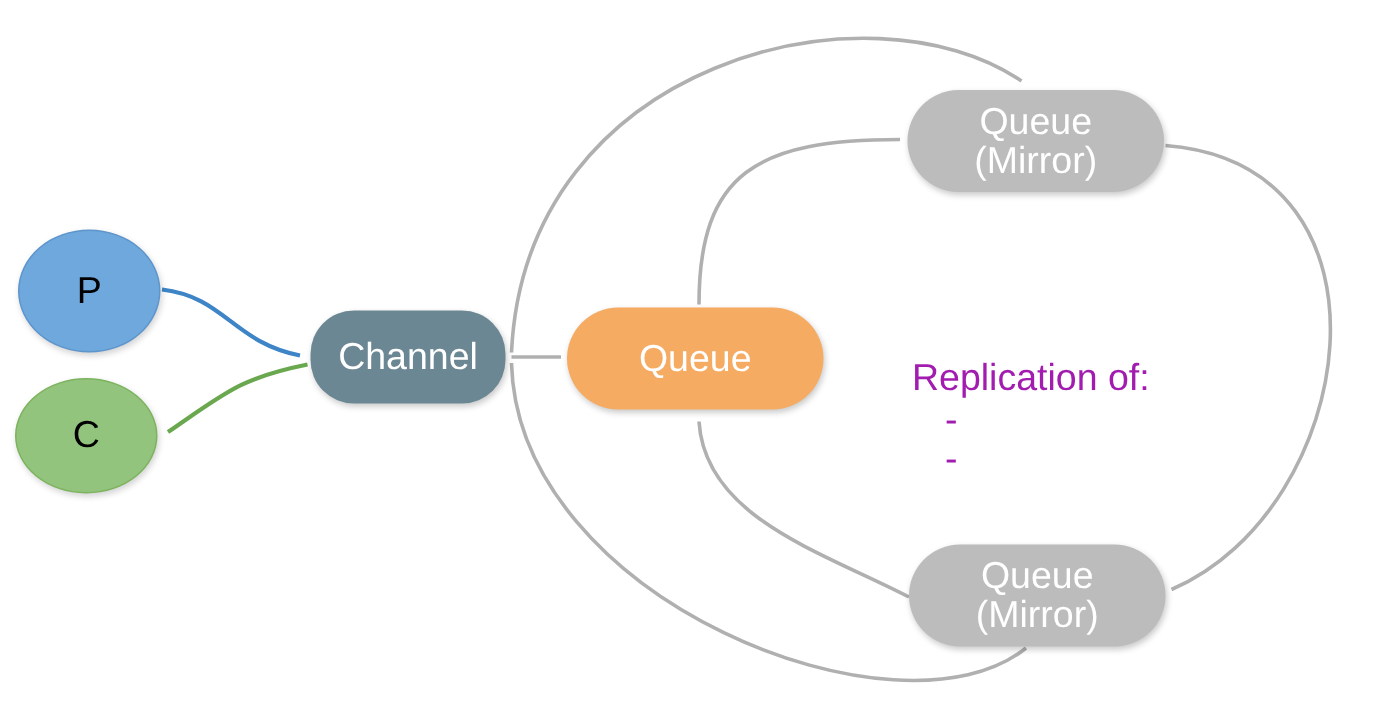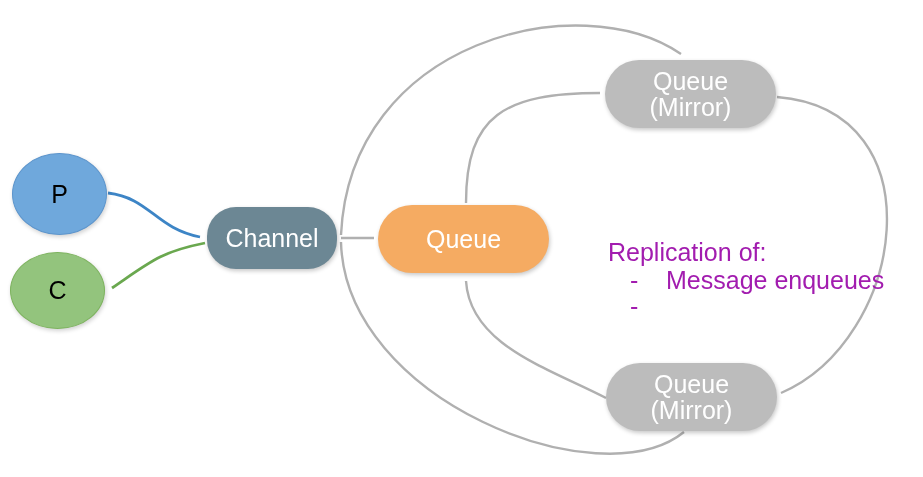--- a/index.html
+++ b/index.html
@@ -139,20 +139,19 @@
 
   <div class="node pill" id="queue-mirror-bottom">
     <div>Queue</div>
     <div>(Mirror)</div>
   </div>
 
   <div class="annotation">
     <div class="ann-title">Replication of:</div>
     <div class="row">
       <span class="dash">-</span>
-      <span class="txt">Message enqueues</span>
     </div>
     <div class="row">
       <span class="dash">-</span>
     </div>
   </div>
 
 </div>
 
 </body></html>

